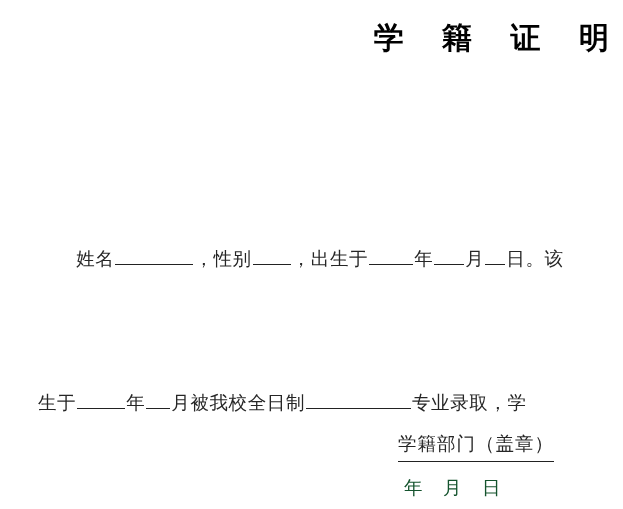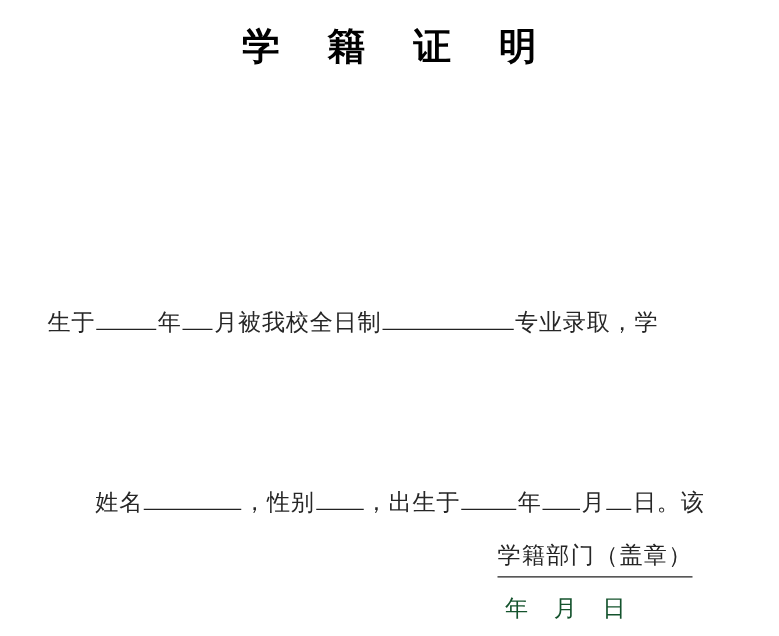--- a/index.html
+++ b/index.html
@@ -20,21 +20,21 @@
     height: 509px;
     background: #ffffff;
   }
 
   
   .doc-title {
     position: absolute;
     top: 18px;
     left: 0;
     width: 623px;
-    text-align: center;
+    text-align: right;
     font-family: "DejaVu Sans", "Liberation Sans", sans-serif;
     font-size: 30px;
     font-weight: 700;
     letter-spacing: 14px;
     text-indent: 14px;
     color: #000000;
     line-height: 40px;
     white-space: pre;
   }
 
@@ -115,23 +115,23 @@
 <body>
 
 <div id="page">
 
   <div class="doc-title">学 籍 证 明</div>
 
   <div class="body-block">
 
     <div class="para">
 
+      <span class="ln">　　<span>姓名</span><span class="blank b-name"></span><span>，性别</span><span class="blank b-sex"></span><span>，出生于</span><span class="blank b-year"></span><span>年</span><span class="blank b-month"></span><span>月</span><span class="blank b-day"></span><span>日。该</span></span>
+
       <span class="ln"><span>生于</span><span class="blank b-year2"></span><span>年</span><span class="blank b-month2"></span><span>月被我校全日制</span><span class="blank b-major"></span><span>专业录取，学</span></span>
-
-      <span class="ln">　　<span>姓名</span><span class="blank b-name"></span><span>，性别</span><span class="blank b-sex"></span><span>，出生于</span><span class="blank b-year"></span><span>年</span><span class="blank b-month"></span><span>月</span><span class="blank b-day"></span><span>日。该</span></span>
 
       
 
       
 
     </div>
 
   </div>
 
   <div class="sign-block">

